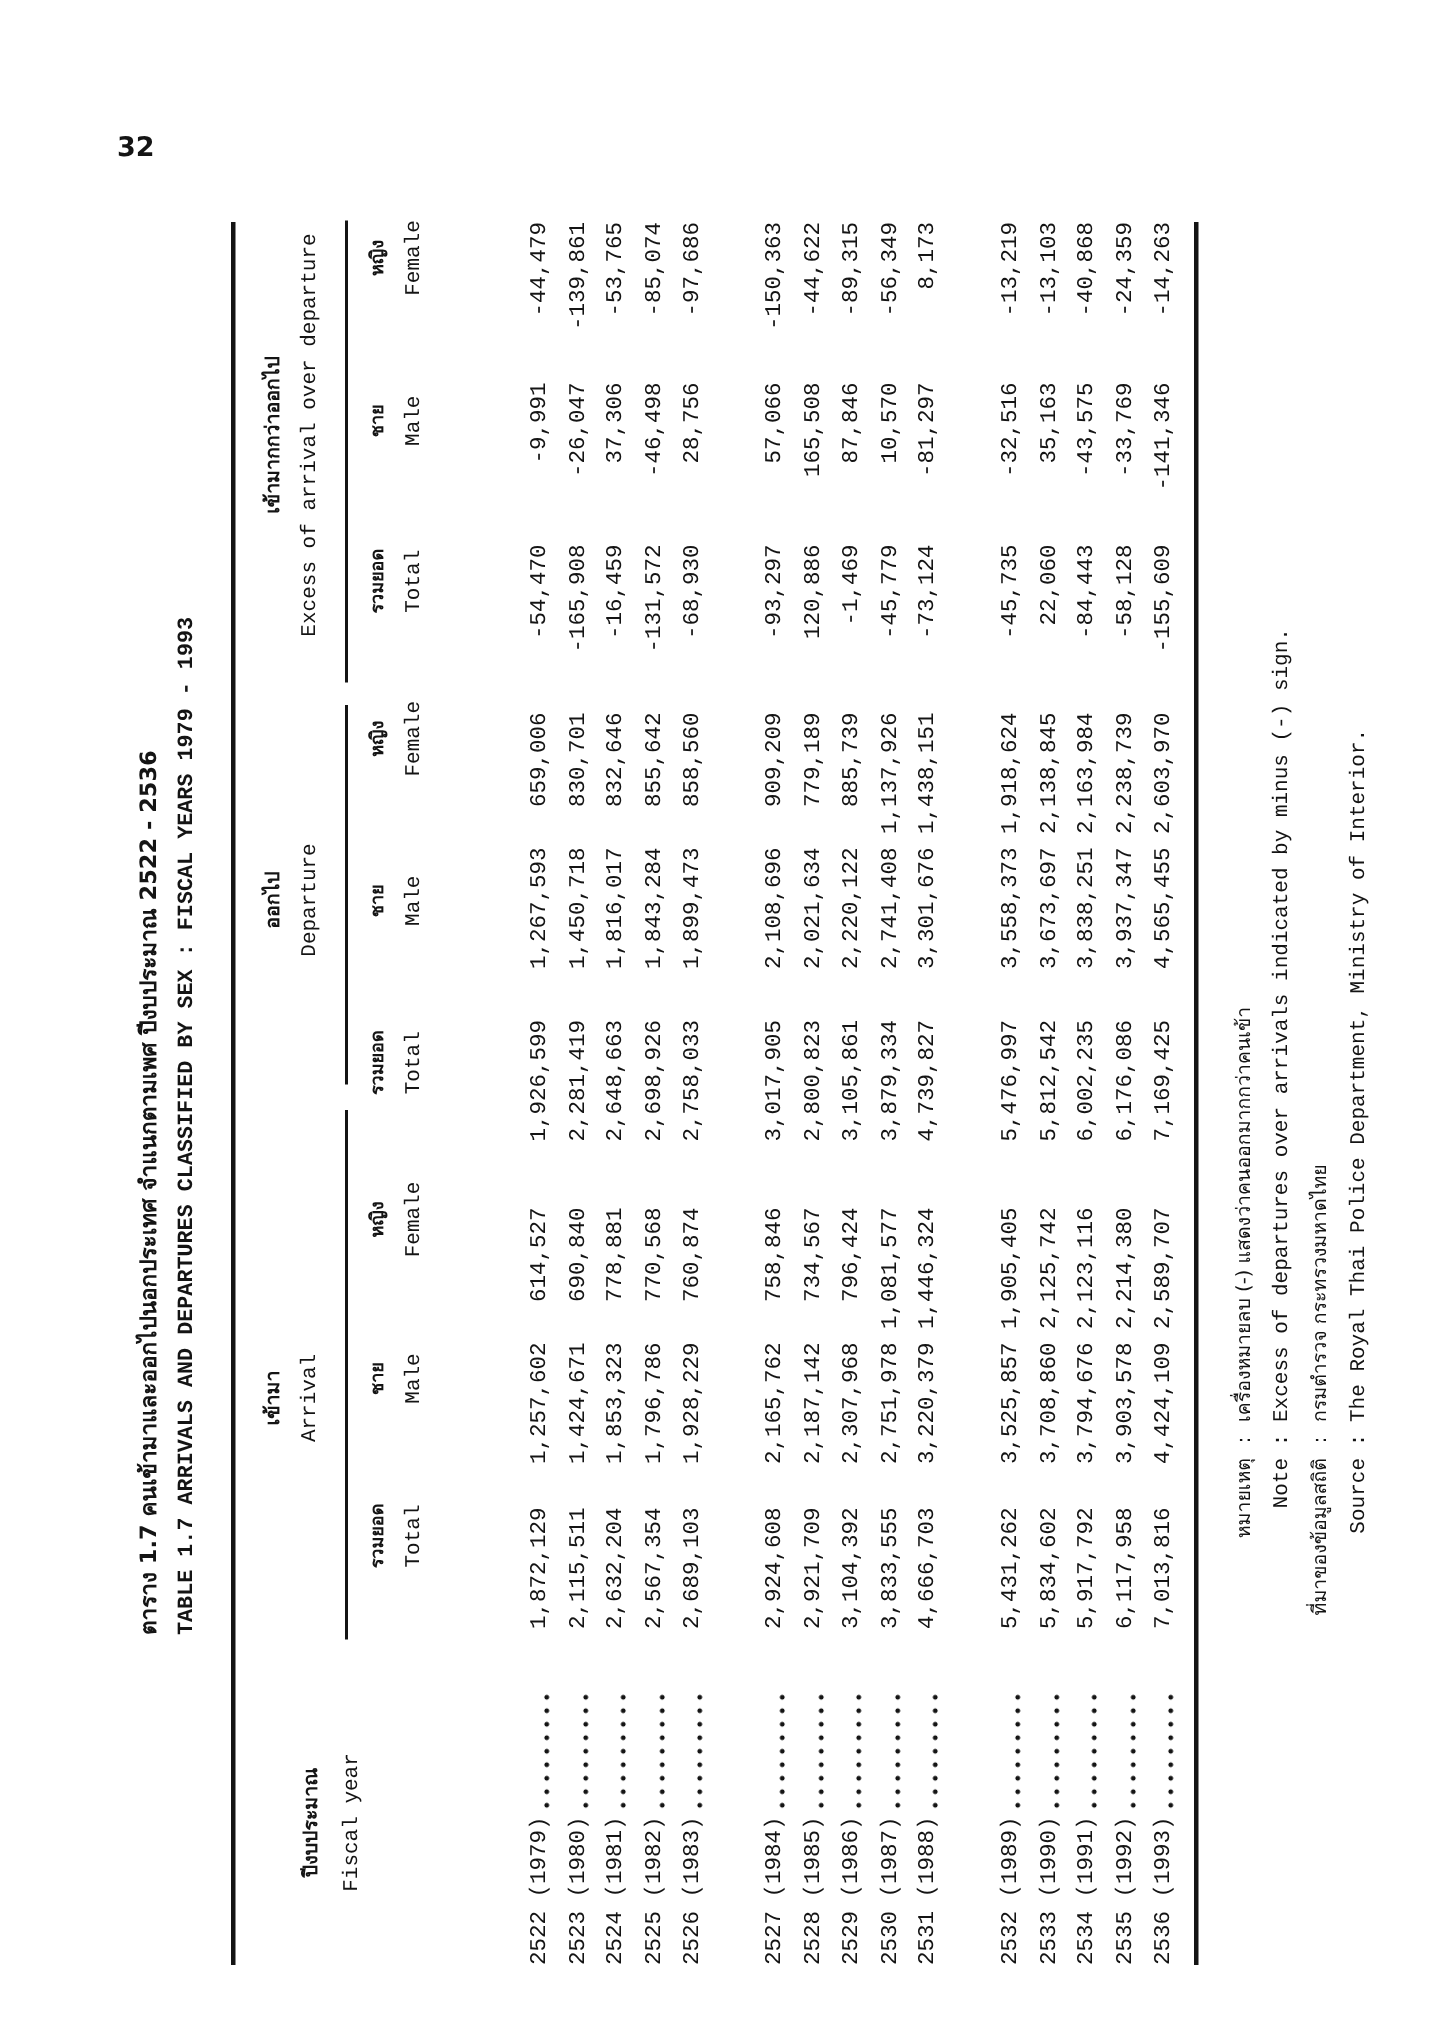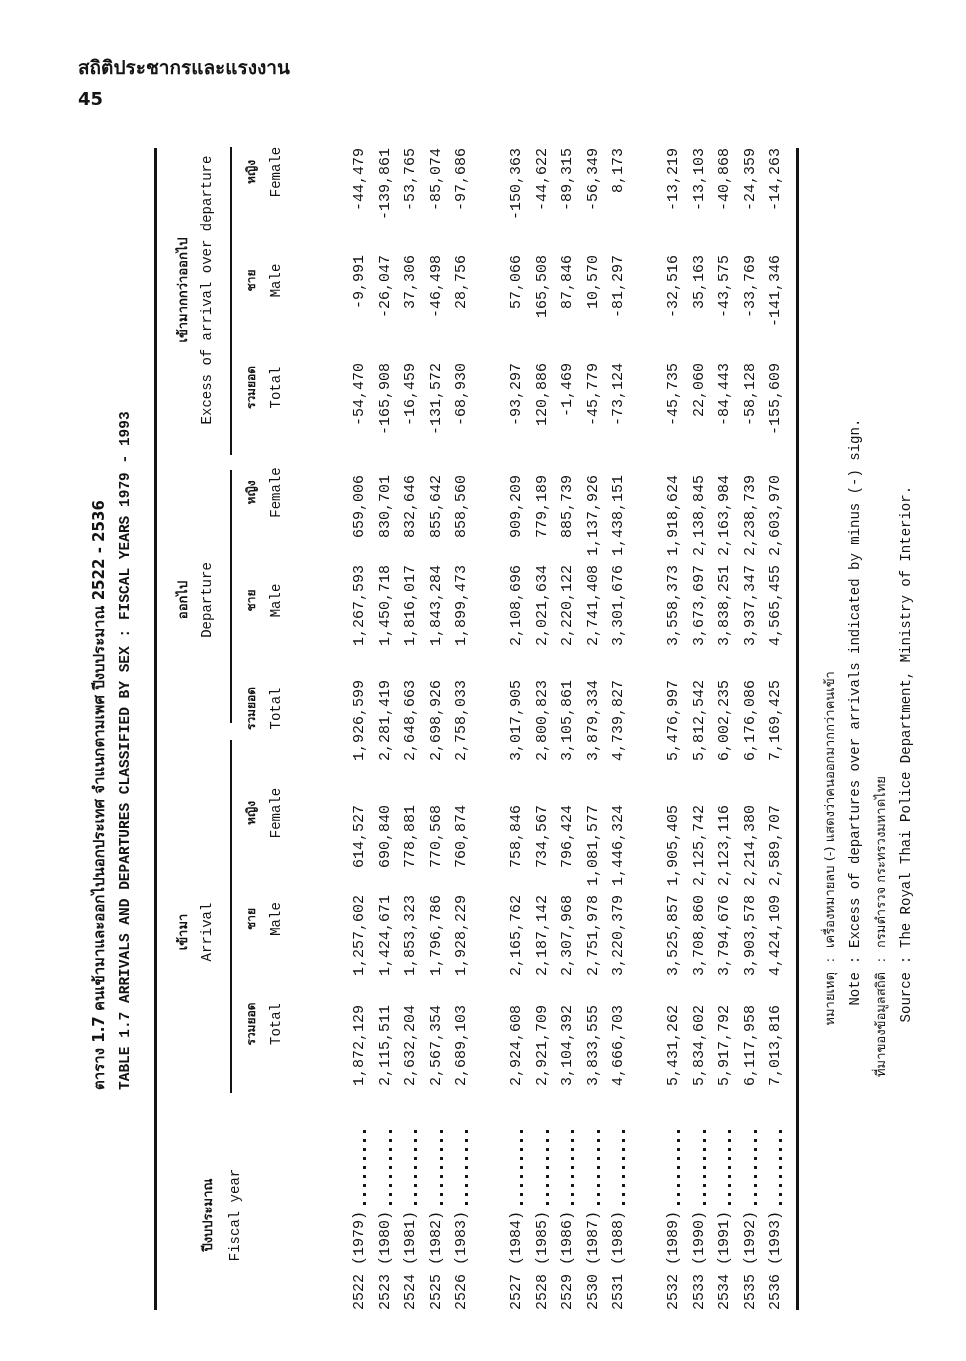--- a/index.html
+++ b/index.html
@@ -56,22 +56,21 @@
   .note { display:grid; grid-template-columns:348px 24px auto; height:25.5px; align-items:center; white-space:nowrap; }
   .note .label { text-align:right; }
   .note .sep { text-align:center; }
   .note.th { font:13px/25.5px "DejaVu Sans", sans-serif; }
   .note.en { font:14px/25.5px "Liberation Mono", monospace; }
 </style>
 </head>
 <body>
 
 <div class="page">
-  <div class="running-head">สถิติประชากรและแรงงาน</div>
-  <div class="page-num">45</div>
+  <div class="page-num">32</div>
 
   <div class="rot">
     <div class="title-th">ตาราง 1.7 คนเข้ามาและออกไปนอกประเทศ จำแนกตามเพศ ปีงบประมาณ 2522 - 2536</div>
     <div class="title-en">TABLE 1.7 ARRIVALS AND DEPARTURES CLASSIFIED BY SEX : FISCAL YEARS 1979 - 1993</div>
 
     <div class="rule top"></div>
 
     <div class="stub-head">
       <div class="th">ปีงบประมาณ</div>
       <div class="en">Fiscal year</div>

